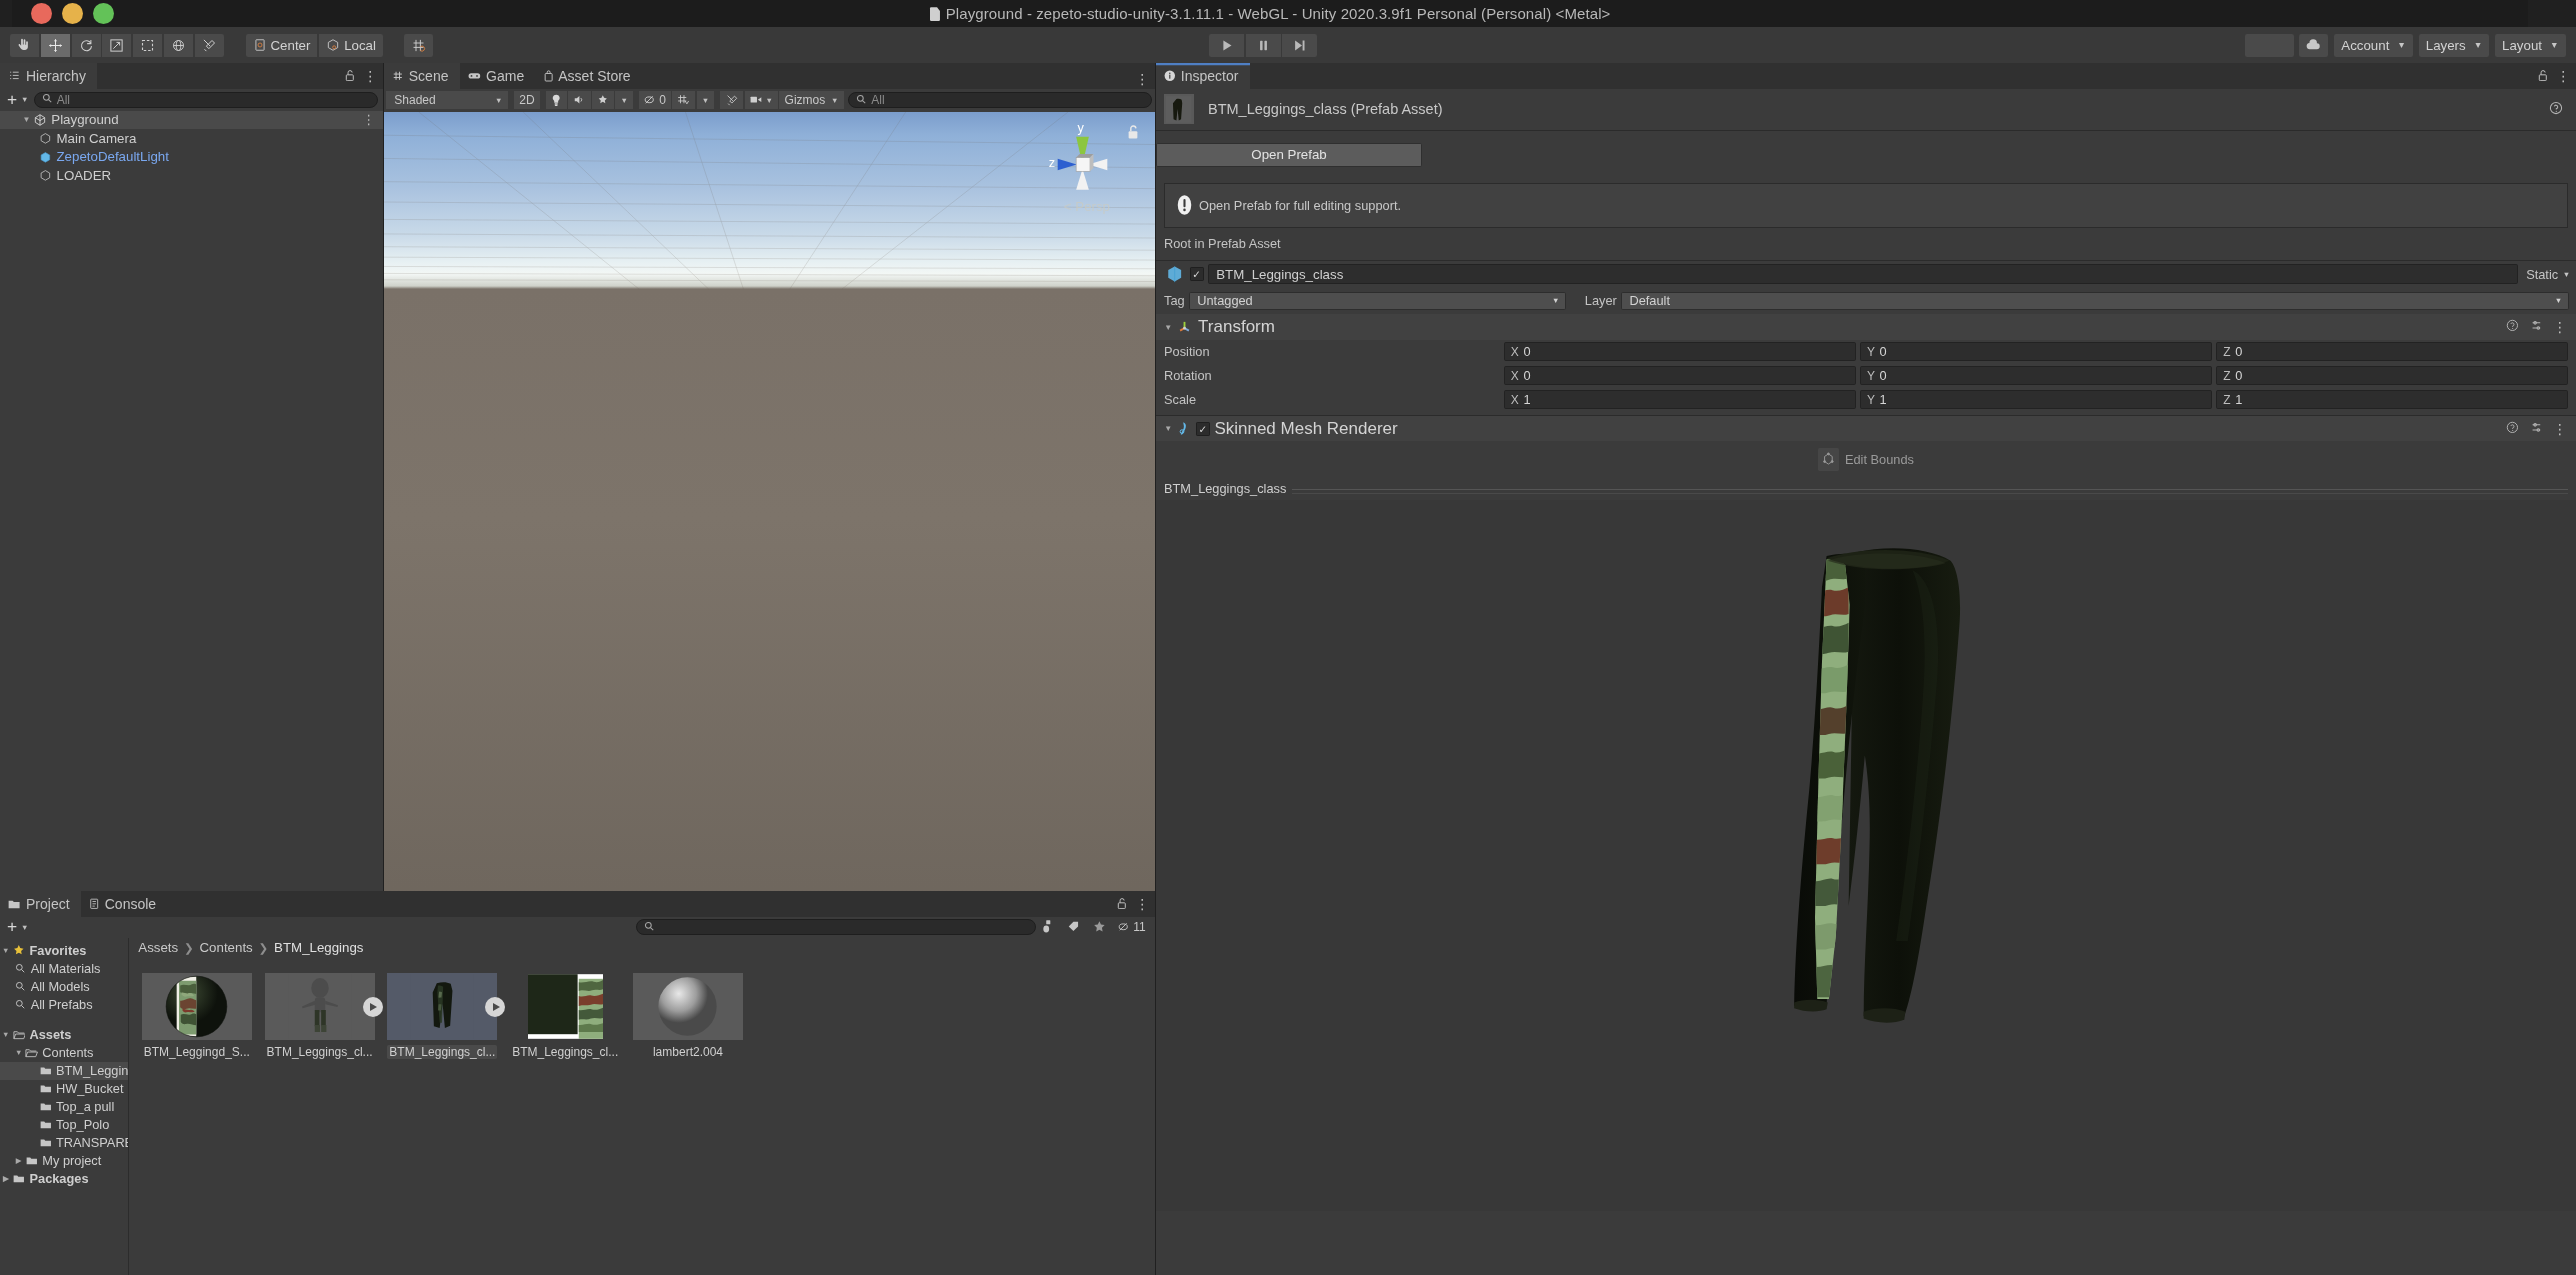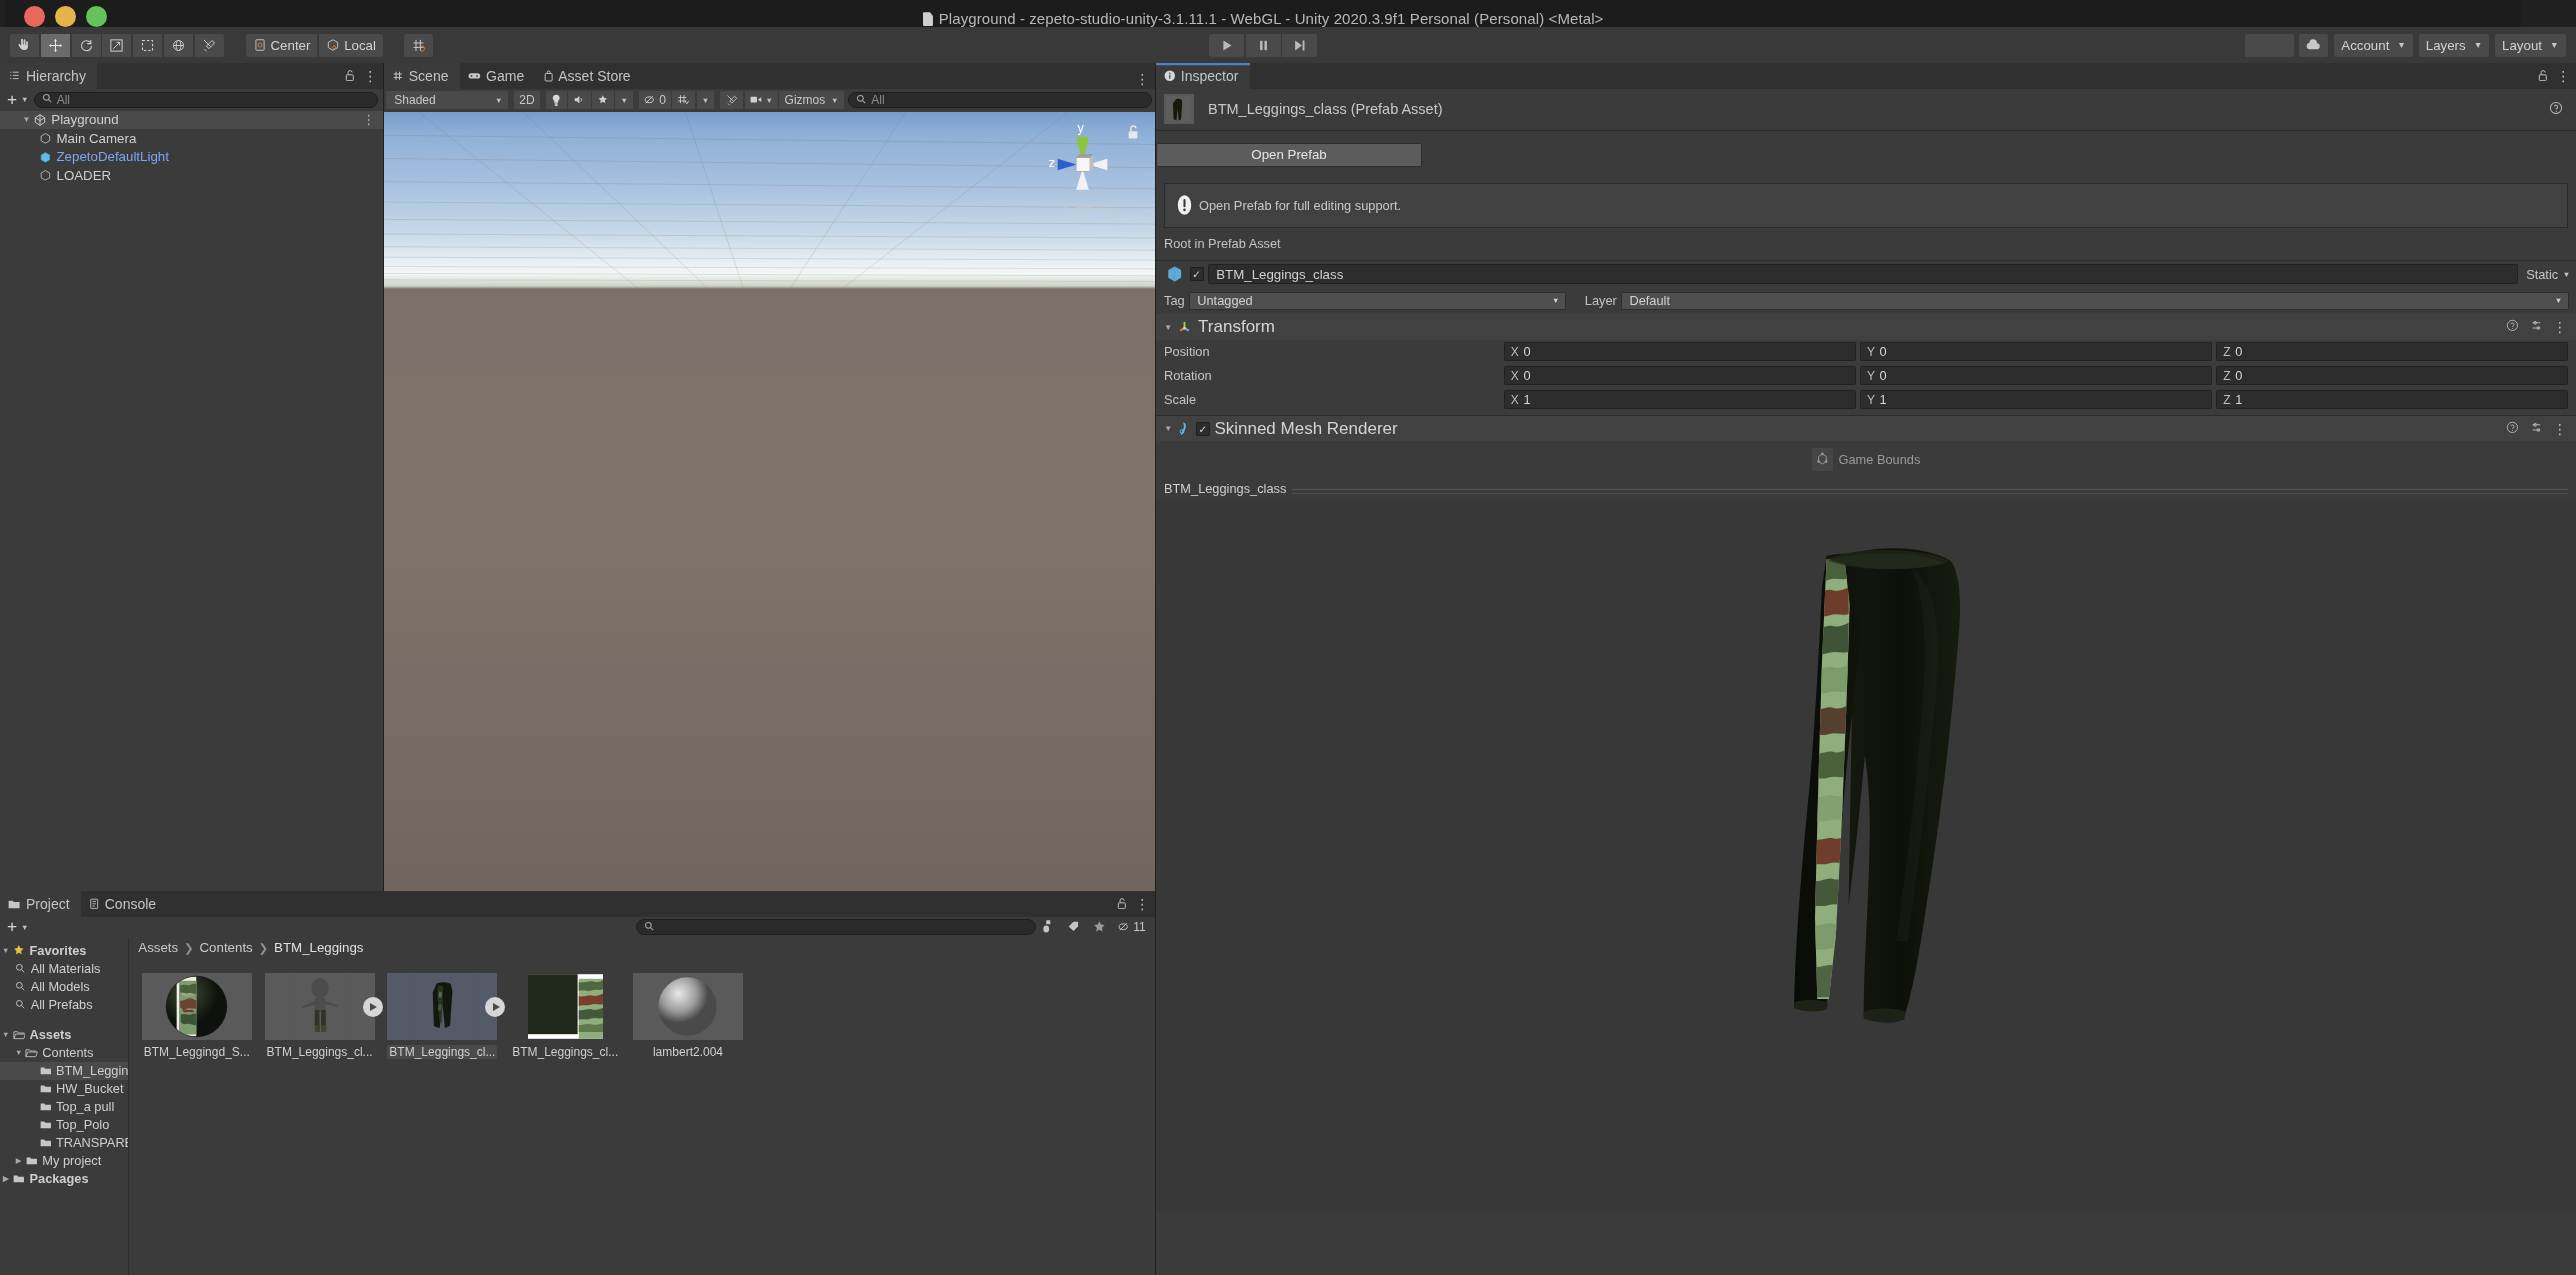--- a/index.html
+++ b/index.html
@@ -7,23 +7,23 @@
     width: 2576px; height: 1276px;
     background: #1a1a1a;
     font-family: "Liberation Sans", sans-serif;
     overflow: hidden;
     -webkit-font-smoothing: antialiased;
   }
   .app { position: relative; width: 2576px; height: 1276px; background: #202020; }
 
   
   .titlebar {
-    position: absolute; left: 5px; top: 0; width: 2516px; height: 27px;
+    position: absolute; left: 12px; top: 0; width: 2516px; height: 27px;
     background: #1c1c1c;
-    display: flex; align-items: flex-end;
+    display: flex; align-items: center;
   }
   .traffic { display: flex; gap: 10px; margin-left: 18.6px; }
   .dot { width: 21px; height: 21px; border-radius: 50%; }
   .dot.red { background: #e8695c; }
   .dot.yellow { background: #e6b24a; }
   .dot.green { background: #63c258; }
   .title-text {
     position: absolute; left: 0; right: 0; text-align: center;
     font-size: 15px; color: #b8b8b8; letter-spacing: 0.1px;
   }
@@ -1091,21 +1091,21 @@
     <div class="bounds-btn-row">
       <div class="edit-bounds">
         <span class="eb-icon">
           <svg width="12.8" height="14" viewBox="0 0 20 22" stroke="#9a9a9a" stroke-width="1.5" fill="none">
               <path d="M10 3l6 4v8l-6 4-6-4V7z"></path>
               <circle cx="10" cy="3" r="1.5" fill="#9a9a9a"></circle>
               <circle cx="4" cy="15" r="1.5" fill="#9a9a9a"></circle>
               <circle cx="16" cy="15" r="1.5" fill="#9a9a9a"></circle>
             </svg>
         </span>
-        <span class="eb-text">Game Bounds</span>
+        <span class="eb-text">Edit Bounds</span>
       </div>
     </div>
 
 
     <div class="asset-name-bar">
       <div class="anb-line"></div>
       <div class="anb-line2"></div>
       <span class="anb-text">BTM_Leggings_class</span>
     </div>
 

